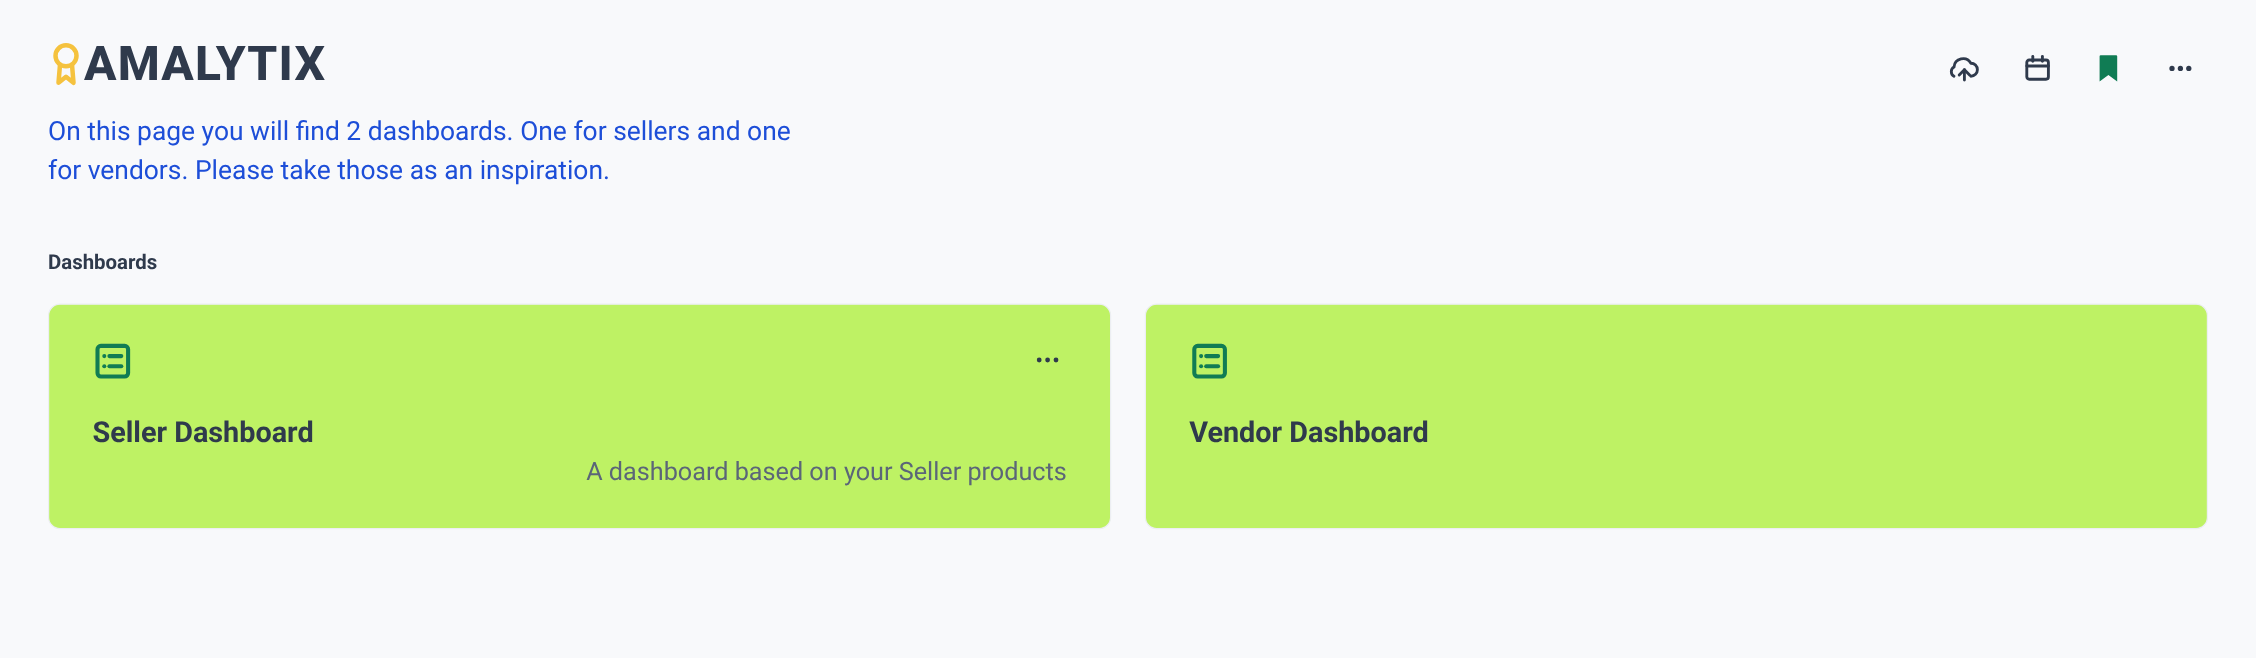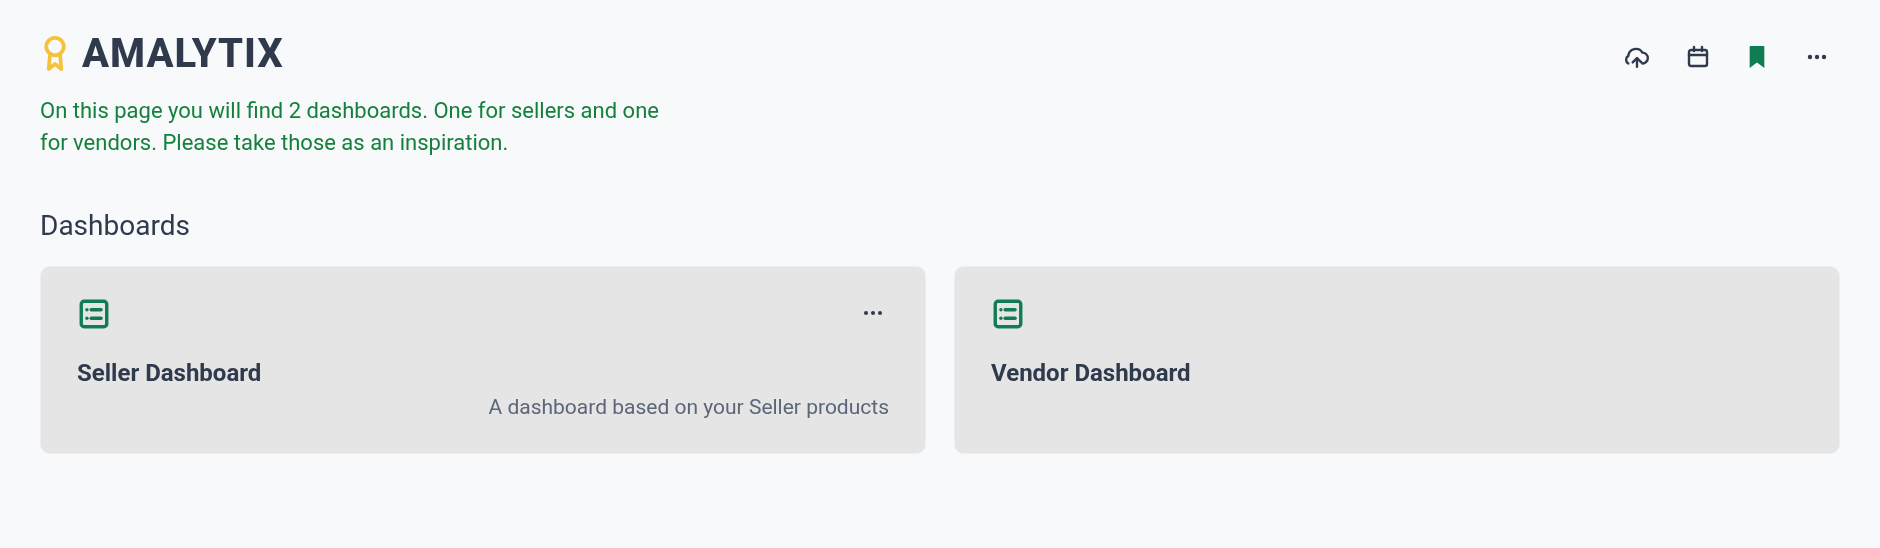--- a/index.html
+++ b/index.html
@@ -15,21 +15,21 @@
   .page-header {
     display: flex;
     justify-content: space-between;
     align-items: flex-start;
     margin-bottom: 18px;
   }
 
   .brand {
     display: flex;
     align-items: center;
-    gap: 12px;
+    gap: 0;
   }
 
   .brand-title {
     font-size: 40px;
     font-weight: 800;
     letter-spacing: 1px;
     color: #2f3a4c;
   }
 
   .header-actions {
@@ -43,42 +43,42 @@
   .icon-btn {
     cursor: pointer;
     color: #2f3a4c;
     display: flex;
     align-items: center;
     justify-content: center;
   }
 
   .page-subtitle {
     font-size: 22px;
-    color: #15803d;
+    color: #1d4ed8;
     line-height: 1.45;
     max-width: 620px;
     margin-top: 10px;
     margin-bottom: 50px;
   }
 
   .section-title {
-    font-size: 28px;
-    font-weight: 400;
+    font-size: 17px;
+    font-weight: 700;
     color: #2f3a4c;
     margin-bottom: 24px;
   }
 
   .cards-row {
     display: flex;
     gap: 28px;
   }
 
   .dashboard-card {
     flex: 1;
-    background: #e5e5e5;
+    background: #bef264;
     border: 1px solid #eceef2;
     border-radius: 10px;
     padding: 30px 36px 34px 36px;
     position: relative;
     cursor: pointer;
   }
 
   .card-topbar {
     display: flex;
     justify-content: space-between;

